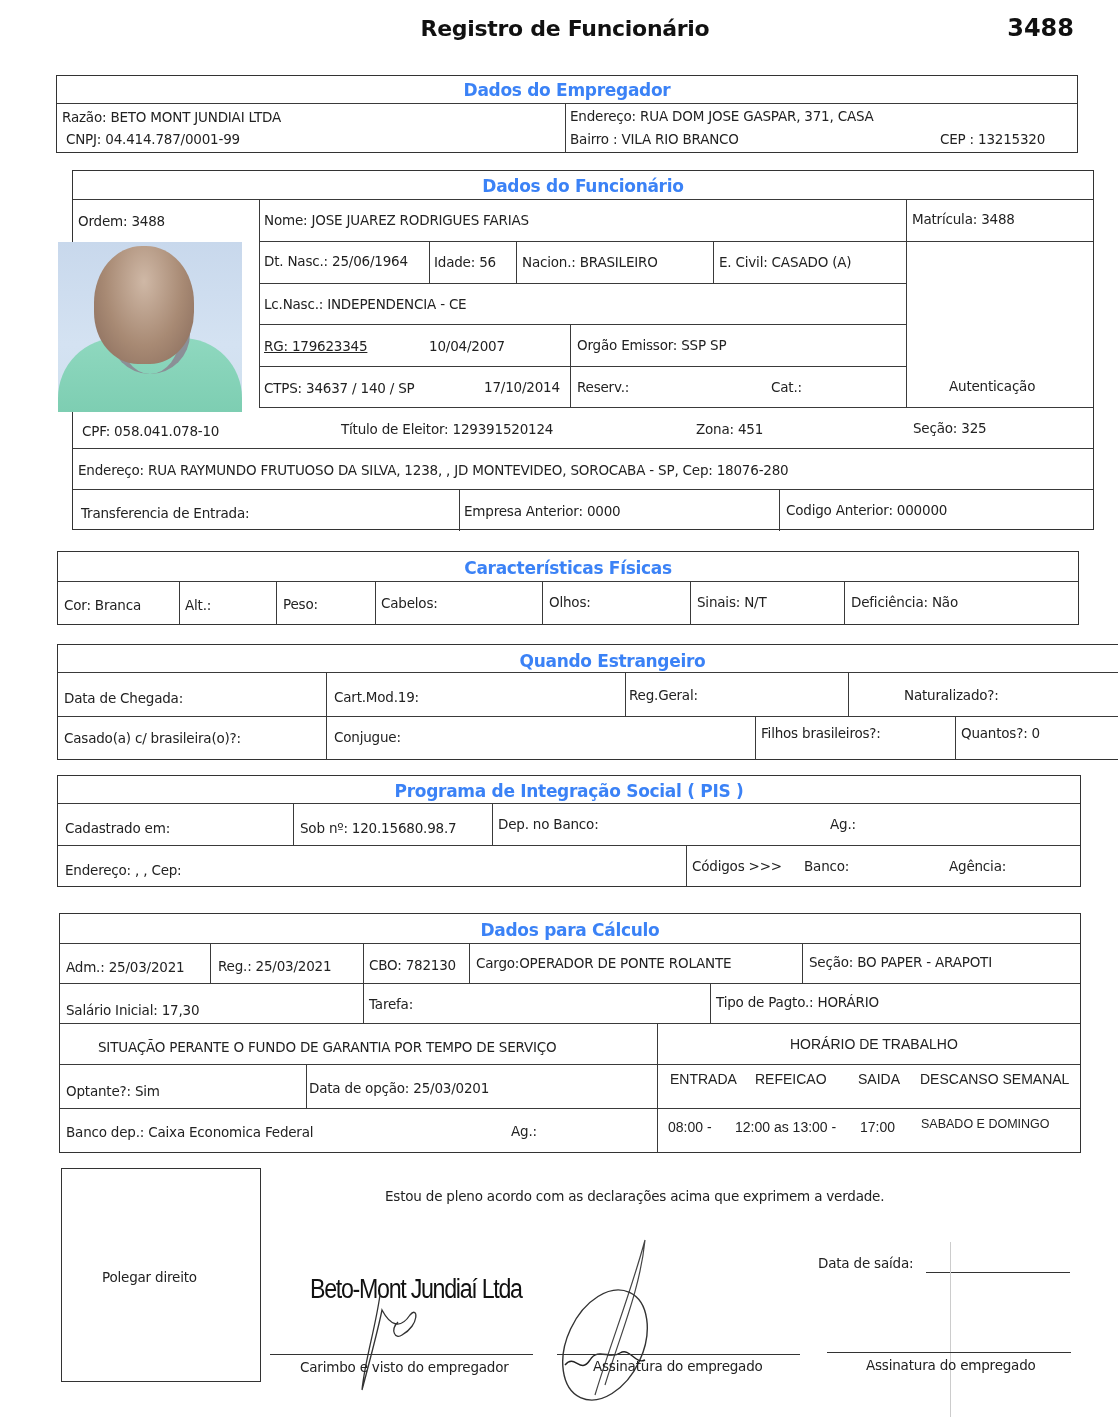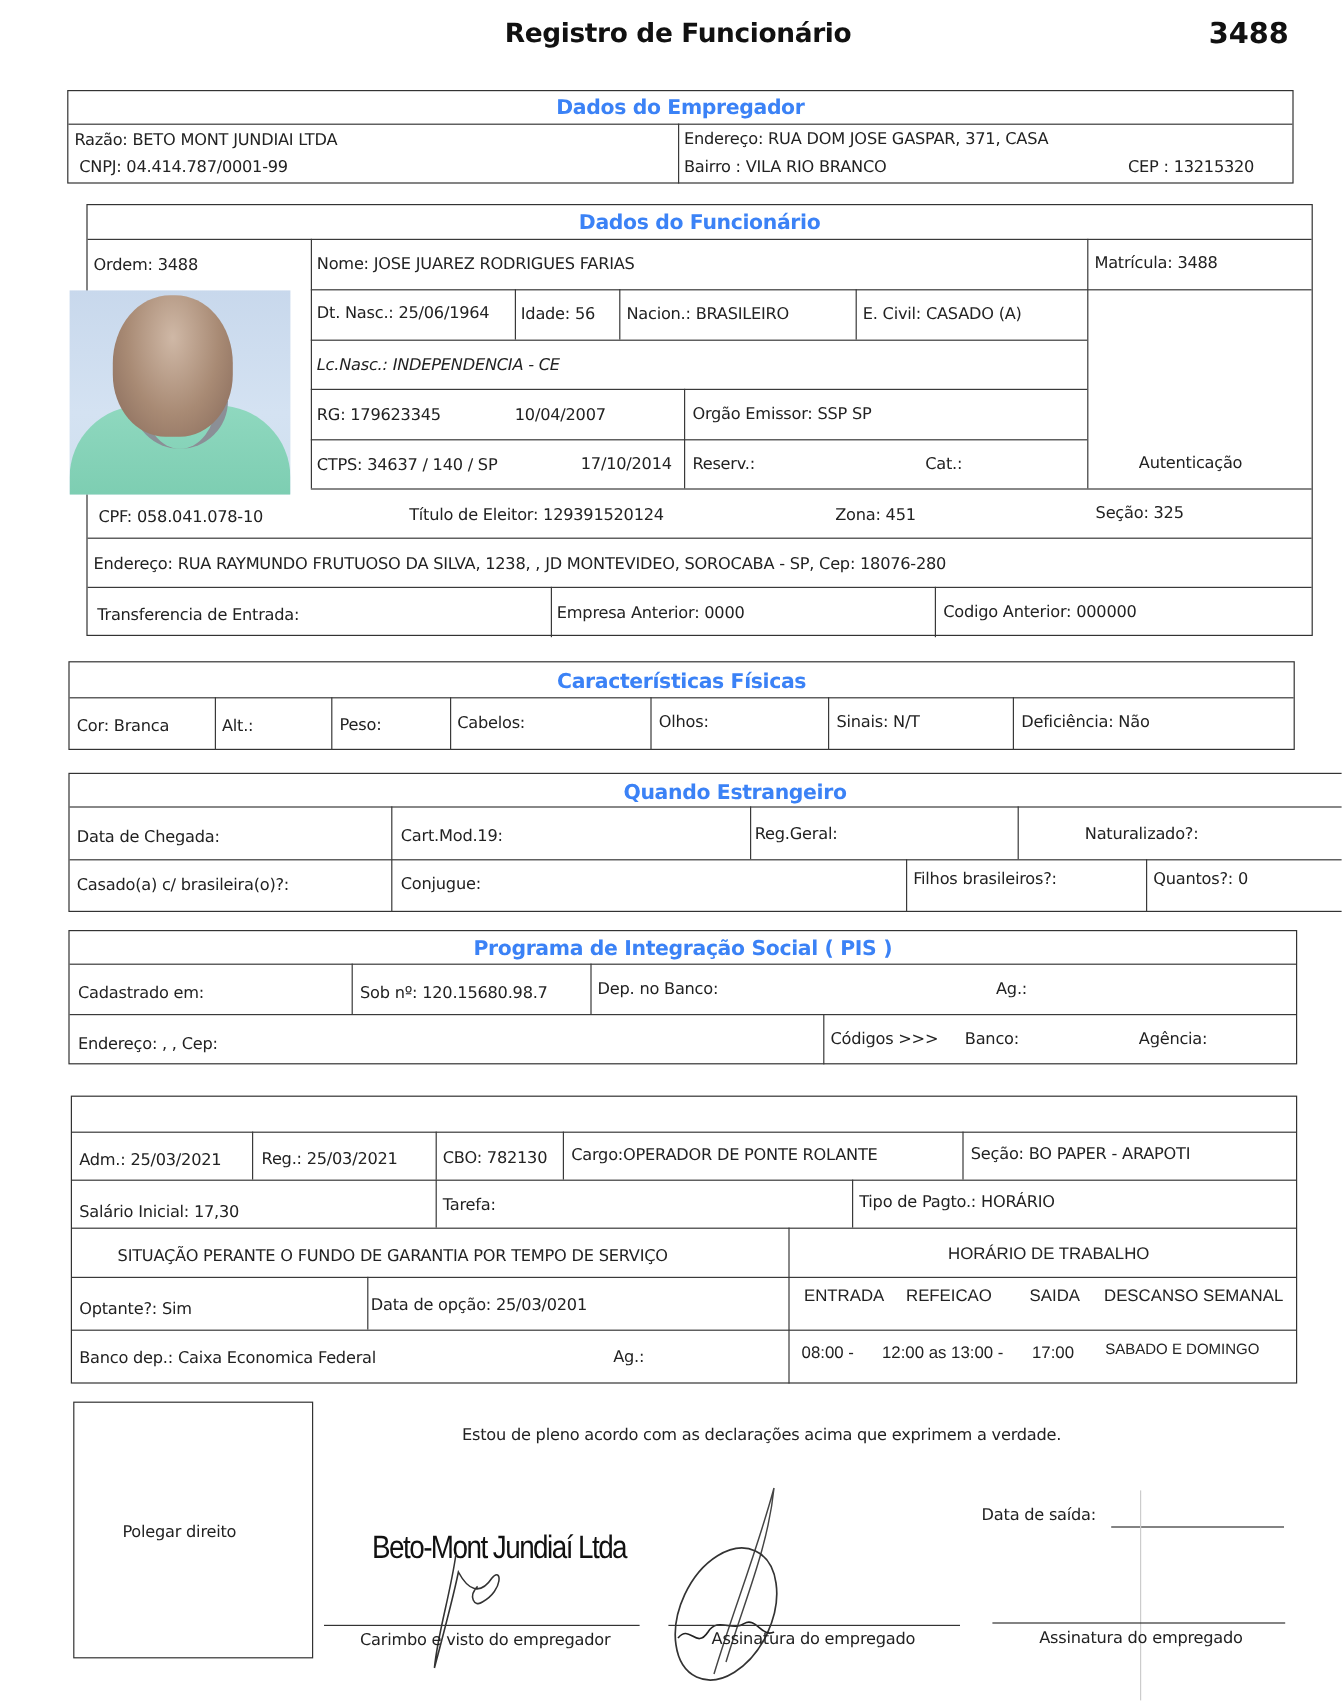--- a/index.html
+++ b/index.html
@@ -87,25 +87,25 @@
   <div class="vline" style="left:186px; top:70px; height:166px;"></div>
   <div class="vline" style="left:356px; top:70px; height:42px;"></div>
   <div class="vline" style="left:443px; top:70px; height:42px;"></div>
   <div class="vline" style="left:640px; top:70px; height:42px;"></div>
   <div class="cell" style="left:191px; top:82px;">Dt. Nasc.: 25/06/1964</div>
   <div class="cell" style="left:361px; top:83px;">Idade: 56</div>
   <div class="cell" style="left:449px; top:83px;">Nacion.: BRASILEIRO</div>
   <div class="cell" style="left:646px; top:83px;">E. Civil: CASADO (A)</div>
   <div class="hline" style="left:186px; width:647px; top:112px;"></div>
 
-  <div class="cell" style="left:191px; top:125px;font-style:italic;">Lc.Nasc.: INDEPENDENCIA - CE</div>
+  <div class="cell" style="left:191px; top:125px;">Lc.Nasc.: INDEPENDENCIA - CE</div>
   <div class="hline" style="left:186px; width:647px; top:153px;"></div>
 
   <div class="vline" style="left:497px; top:153px; height:83px;"></div>
-  <div class="cell" style="left:191px; top:167px;">RG: 179623345</div>
+  <div class="cell" style="left:191px; top:167px;text-decoration:underline;">RG: 179623345</div>
   <div class="cell" style="left:356px; top:167px;">10/04/2007</div>
   <div class="cell" style="left:504px; top:166px;">Orgão Emissor: SSP SP</div>
   <div class="hline" style="left:186px; width:647px; top:195px;"></div>
 
   <div class="cell" style="left:191px; top:209px;">CTPS: 34637 / 140 / SP</div>
   <div class="cell" style="left:411px; top:208px;">17/10/2014</div>
   <div class="cell" style="left:504px; top:208px;">Reserv.:</div>
   <div class="cell" style="left:698px; top:208px;">Cat.:</div>
   <div class="cell" style="left:876px; top:207px;">Autenticação</div>
   <div class="hline" style="left:186px; right:0; top:236px;"></div>
@@ -181,20 +181,21 @@
   <div class="cell" style="left:772px; top:40px;">Ag.:</div>
   <div class="hline" style="left:0; right:0; top:69px;"></div>
   <div class="vline" style="left:628px; top:69px; height:42px;"></div>
   <div class="cell" style="left:7px; top:86px;">Endereço:  ,  , Cep:</div>
   <div class="cell" style="left:634px; top:82px;">Códigos &gt;&gt;&gt;</div>
   <div class="cell" style="left:746px; top:82px;">Banco:</div>
   <div class="cell" style="left:891px; top:82px;">Agência:</div>
 </div>
 
 <div class="box" style="left:59px; top:913px; width:1022px; height:240px;">
+  <div class="sect-title" style="top:6px;">Dados para Cálculo</div>
   <div class="hline" style="left:0; right:0; top:29px;"></div>
   <div class="vline" style="left:150px; top:29px; height:40px;"></div>
   <div class="vline" style="left:303px; top:29px; height:40px;"></div>
   <div class="vline" style="left:409px; top:29px; height:40px;"></div>
   <div class="vline" style="left:742px; top:29px; height:40px;"></div>
   <div class="cell" style="left:6px; top:45px;">Adm.: 25/03/2021</div>
   <div class="cell" style="left:158px; top:44px;">Reg.: 25/03/2021</div>
   <div class="cell" style="left:309px; top:43px;">CBO: 782130</div>
   <div class="cell" style="left:416px; top:41px;">Cargo:OPERADOR DE PONTE ROLANTE</div>
   <div class="cell" style="left:749px; top:40px;">Seção: BO PAPER - ARAPOTI</div>

